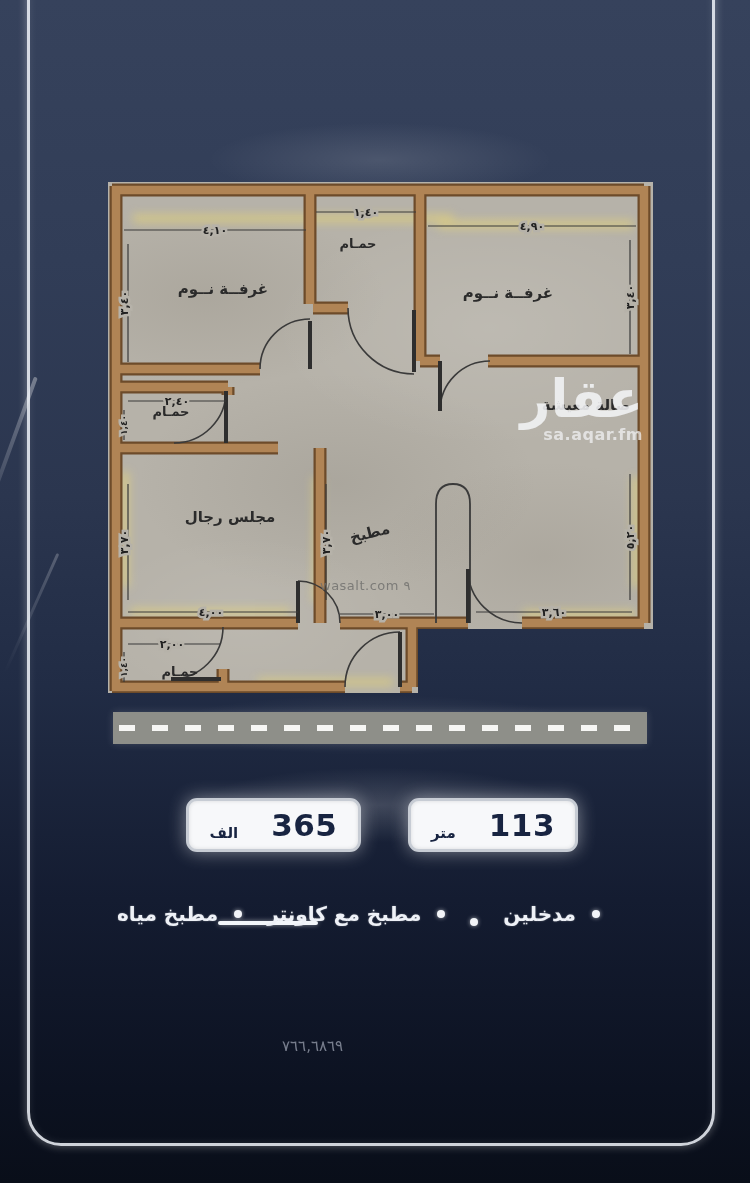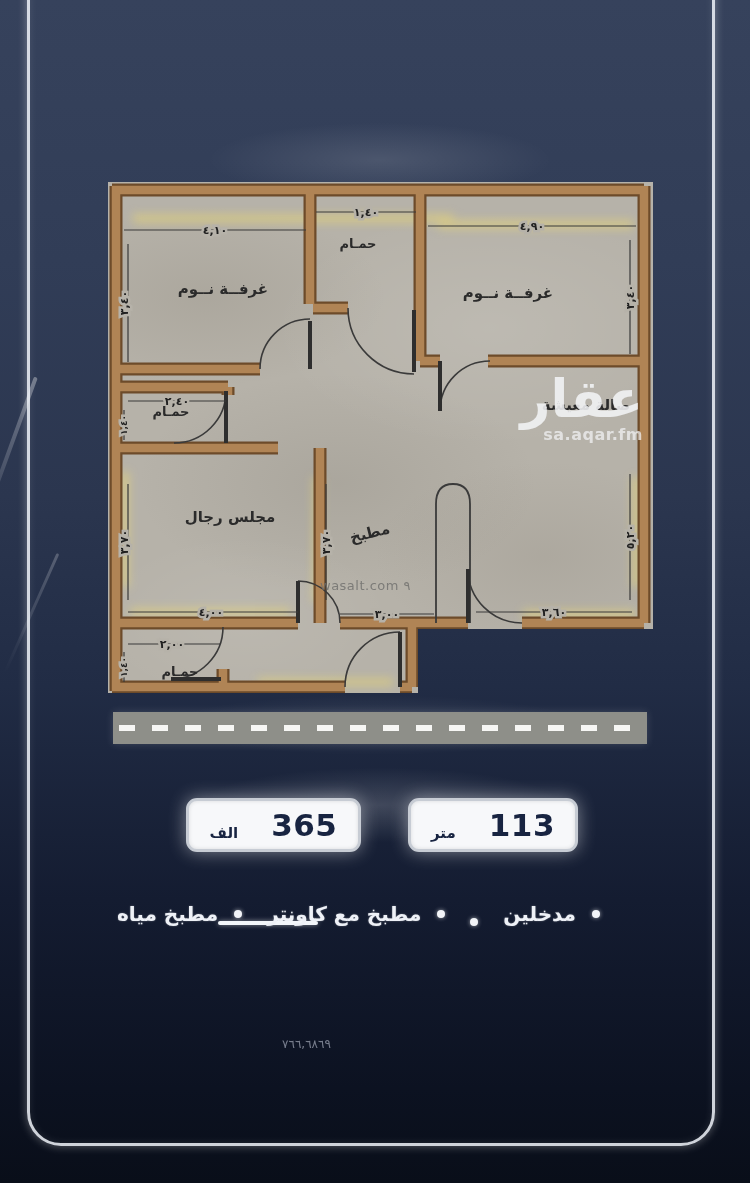--- a/index.html
+++ b/index.html
@@ -48,21 +48,21 @@
     color:#182441;direction:rtl;gap:4px;
   }
   .badge-price{left:186px;width:175px;}
   .badge-area{left:408px;width:170px;}
   .badge .val{font-size:31px;font-weight:800;letter-spacing:.5px;margin-left:29px;}
   .badge .unit{font-size:15px;font-weight:800;margin-top:16px;}
   .features{position:absolute;top:902px;right:150px;display:flex;flex-direction:row;gap:25px;align-items:flex-end;direction:rtl;}
   .feature{display:flex;align-items:center;gap:16px;direction:rtl;color:#eef1f7;font-size:20px;font-weight:700;text-shadow:0 0 2px rgba(255,255,255,.35);}
   .feature .dot{width:8px;height:8px;border-radius:50%;background:#f2f4f8;box-shadow:0 0 4px rgba(255,255,255,.6);flex:0 0 auto;}
   .dash-sep{position:absolute;left:218px;top:921px;width:100px;height:4px;border-radius:3px;background:#f3f6fa;box-shadow:0 0 5px rgba(255,255,255,.5);}
-  .ref-num{position:absolute;left:282px;top:1037px;font-size:12px;color:rgba(205,212,225,.55);letter-spacing:1px;}
+  .ref-num{position:absolute;left:282px;top:1037px;font-size:15px;color:rgba(205,212,225,.55);letter-spacing:1px;}
   
   .room{font-family:"DejaVu Sans",sans-serif;font-weight:700;fill:#2b2b2b;font-size:15px;}
   .room-sm{font-size:13px;}
   .dim{font-family:"DejaVu Sans",sans-serif;font-weight:700;fill:#202020;font-size:11px;
        stroke:#b6b2a9;stroke-width:5px;paint-order:stroke;}
   .dim-sm{font-size:9px;}
 </style>
 </head>
 <body>
 

